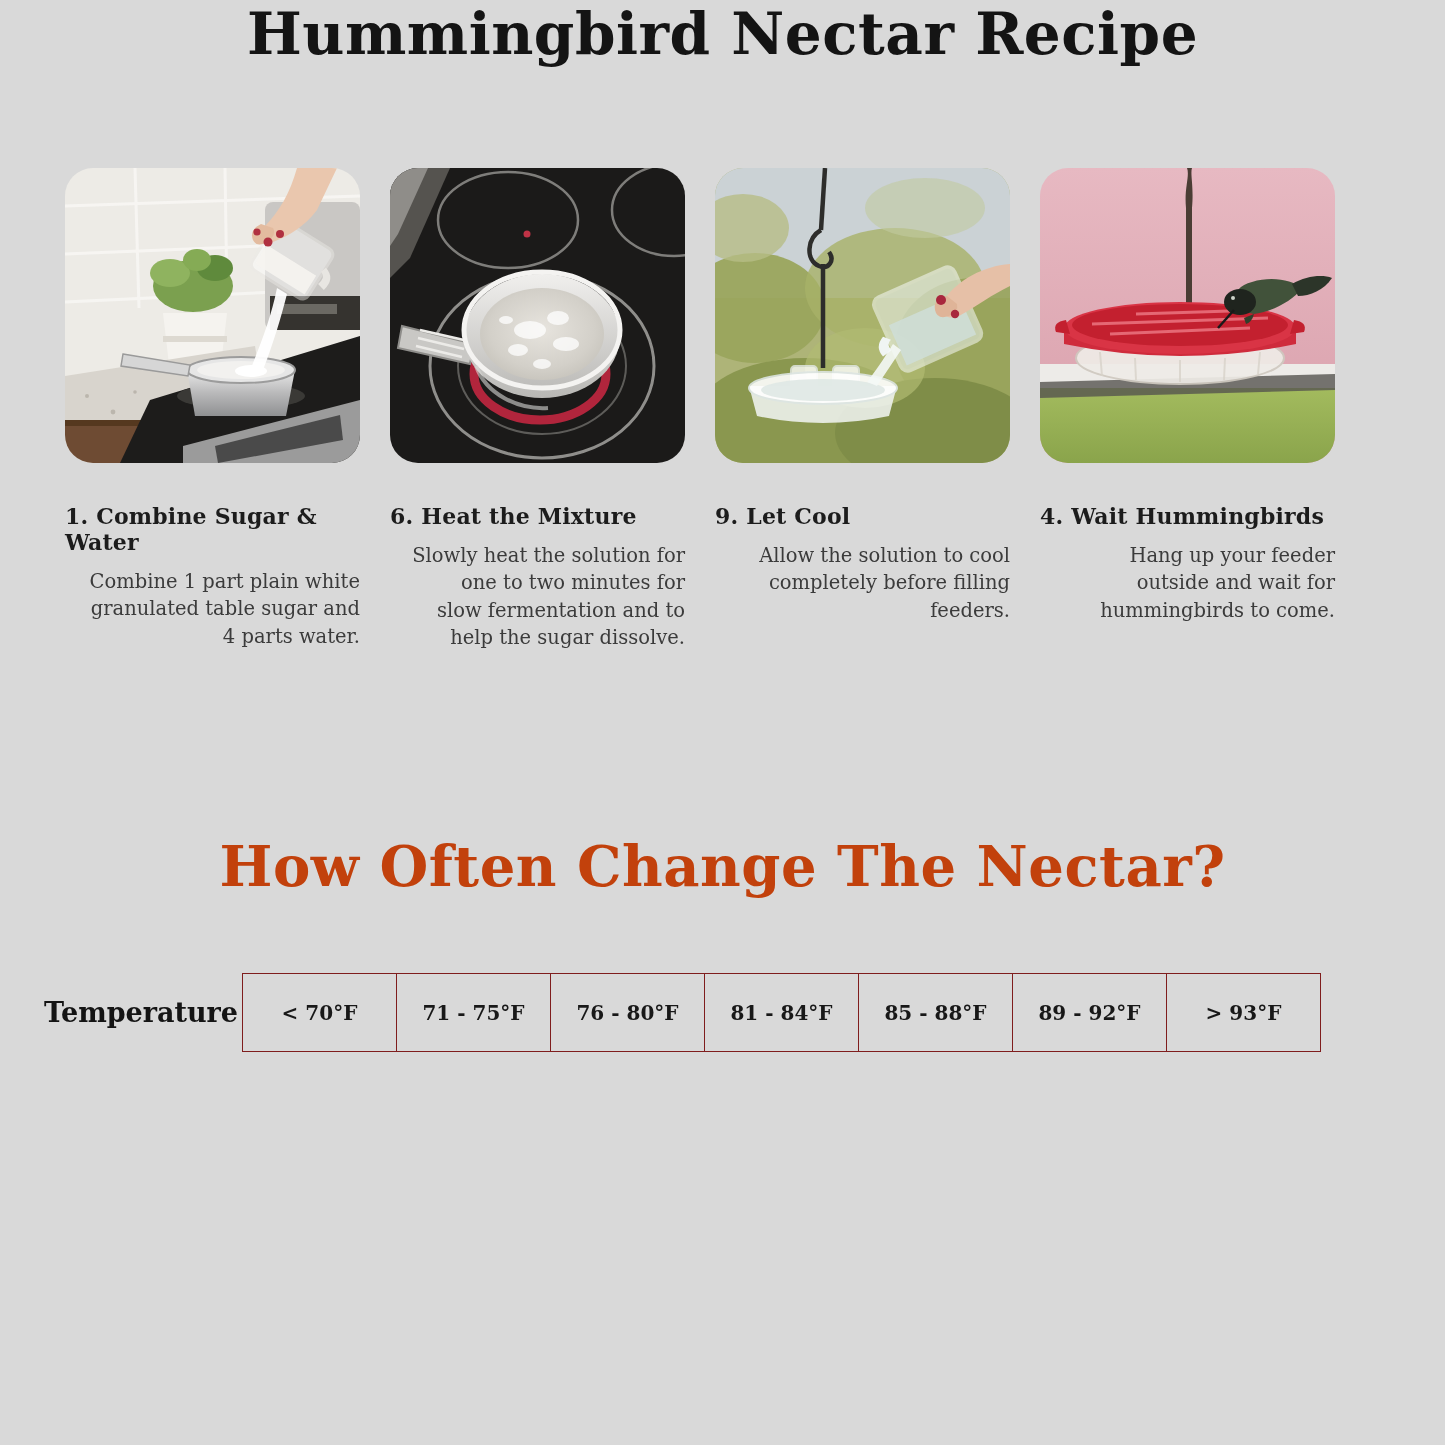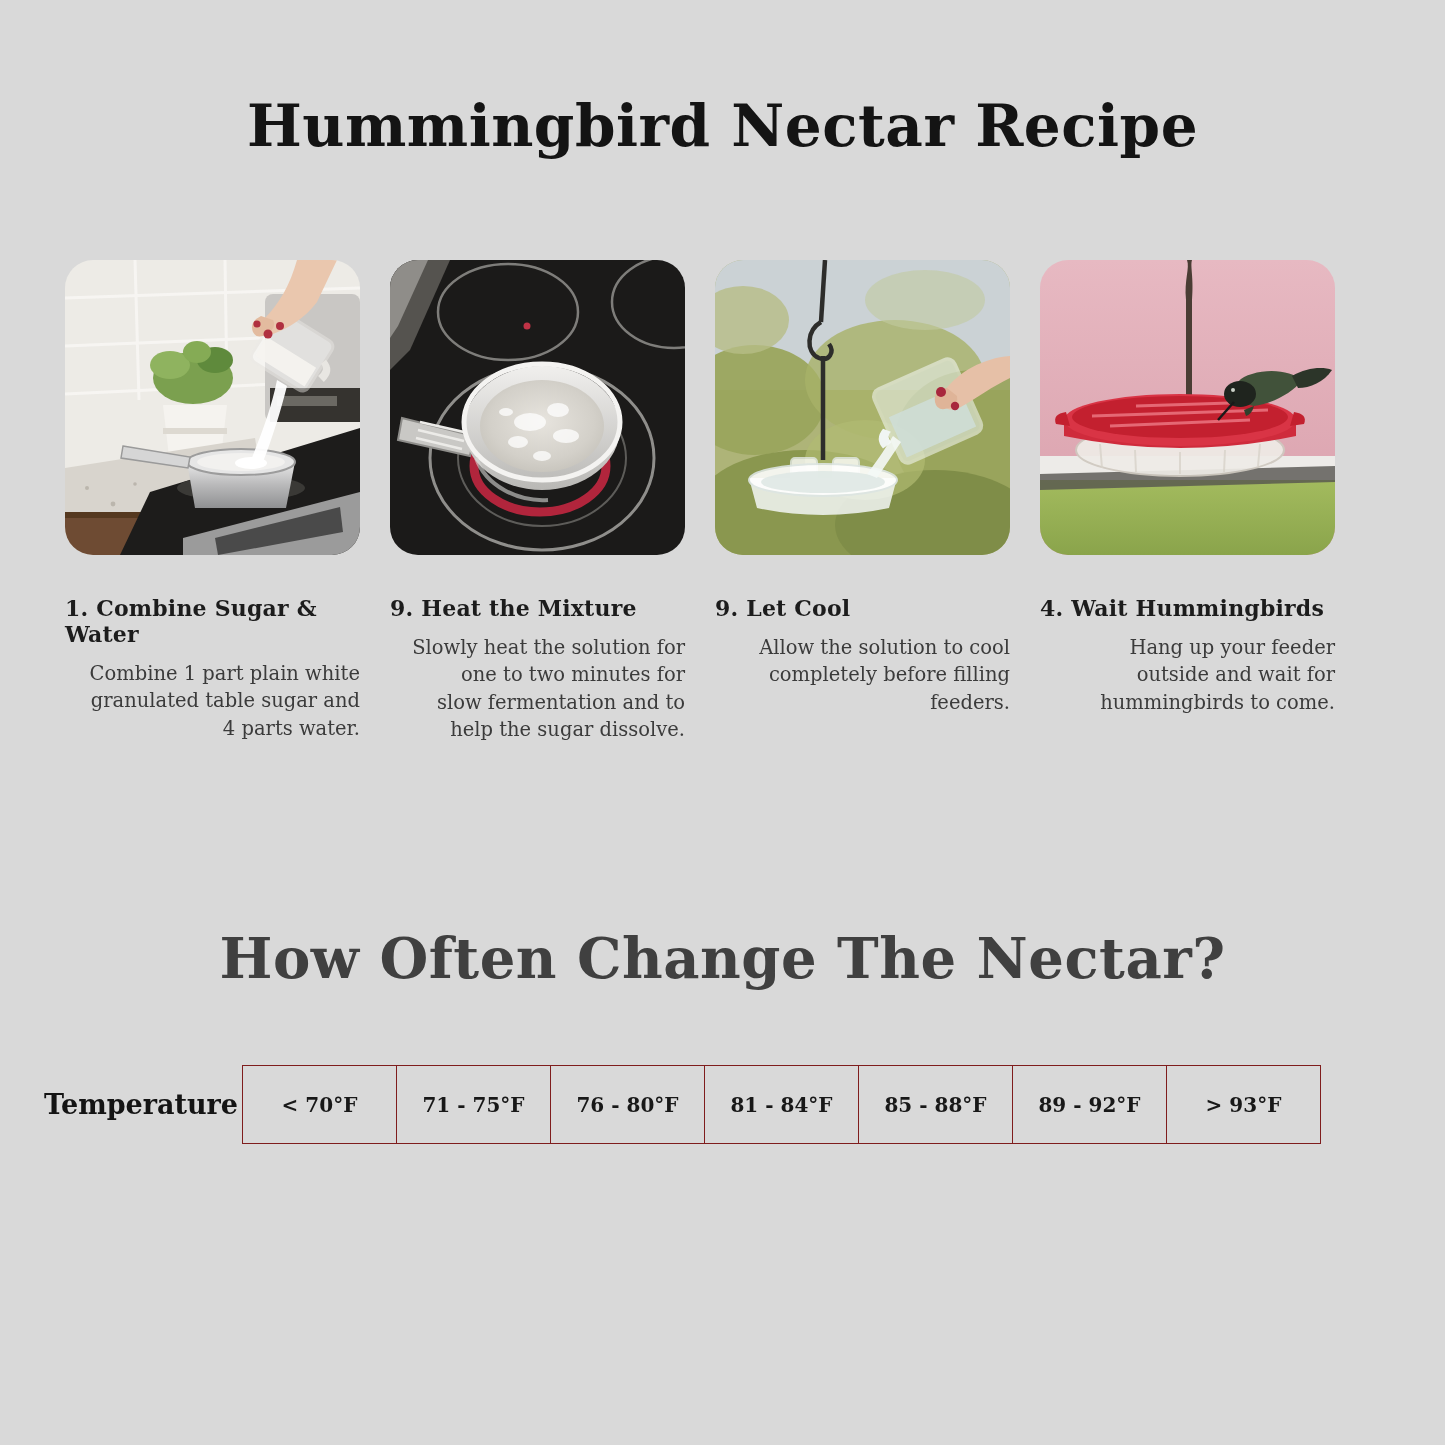--- a/index.html
+++ b/index.html
@@ -6,21 +6,21 @@
   body{
     width:1445px;height:1445px;
     background:#d9d9d9;
     font-family:"DejaVu Serif","Liberation Serif",serif;
     color:#1a1a1a;
     overflow:hidden;
   }
   .page{width:1445px;height:1445px;position:relative;}
 
   h1.main-title{
-    margin:0;padding-top:92px;
+    margin:0;
     text-align:center;
     font-size:58px;font-weight:700;
     color:#141414;letter-spacing:.5px;
   }
   .steps{
     display:flex;
     margin:100px 60px 12px 65px;
     gap:30px;
   }
   .step{width:295px;flex:0 0 295px;}
@@ -39,21 +39,21 @@
     margin:0;padding-left:22px;
     font-size:19.5px;line-height:1.4;
     color:#3b3b3b;
     text-align:right;
   }
 
   h1.section-title{
     margin:182px 0 0 0;
     text-align:center;
     font-size:56px;font-weight:700;
-    color:#404040;letter-spacing:.5px;
+    color:#c2410c;letter-spacing:.5px;
   }
 
   table.nectar{
     border-collapse:collapse;
     margin:74px 0 0 22px;
   }
   table.nectar th.rowlabel{
     border:none;
     width:215px;
     text-align:right;
@@ -190,21 +190,21 @@
                 <ellipse cx="168" cy="150" rx="11" ry="7"></ellipse>
               <ellipse cx="128" cy="182" rx="10" ry="6"></ellipse>
                 <ellipse cx="176" cy="176" rx="13" ry="7"></ellipse>
               <ellipse cx="152" cy="196" rx="9" ry="5"></ellipse>
                 <ellipse cx="116" cy="152" rx="7" ry="4"></ellipse>
             </g>
             <path d="M86 198 C 96 226, 128 242, 158 240" stroke="#d9d8d5" stroke-width="4" fill="none" opacity=".6"></path>
           </g>
         </svg>
       </span>
-      <h2>9. Heat the Mixture</h2>
+      <h2>6. Heat the Mixture</h2>
       <p>Slowly heat the solution for one to two minutes for slow fermentation and to help the sugar dissolve.</p>
     </div>
 
     <div class="step">
       <span class="photo">
         <svg viewBox="0 0 295 295">
           <rect width="295" height="295" fill="#aeb478"></rect>
           <rect x="0" y="0" width="295" height="130" fill="#cbd2d5"></rect>
           <g>
             <ellipse cx="40" cy="140" rx="70" ry="55" fill="#9aa55d" opacity=".95"></ellipse>

